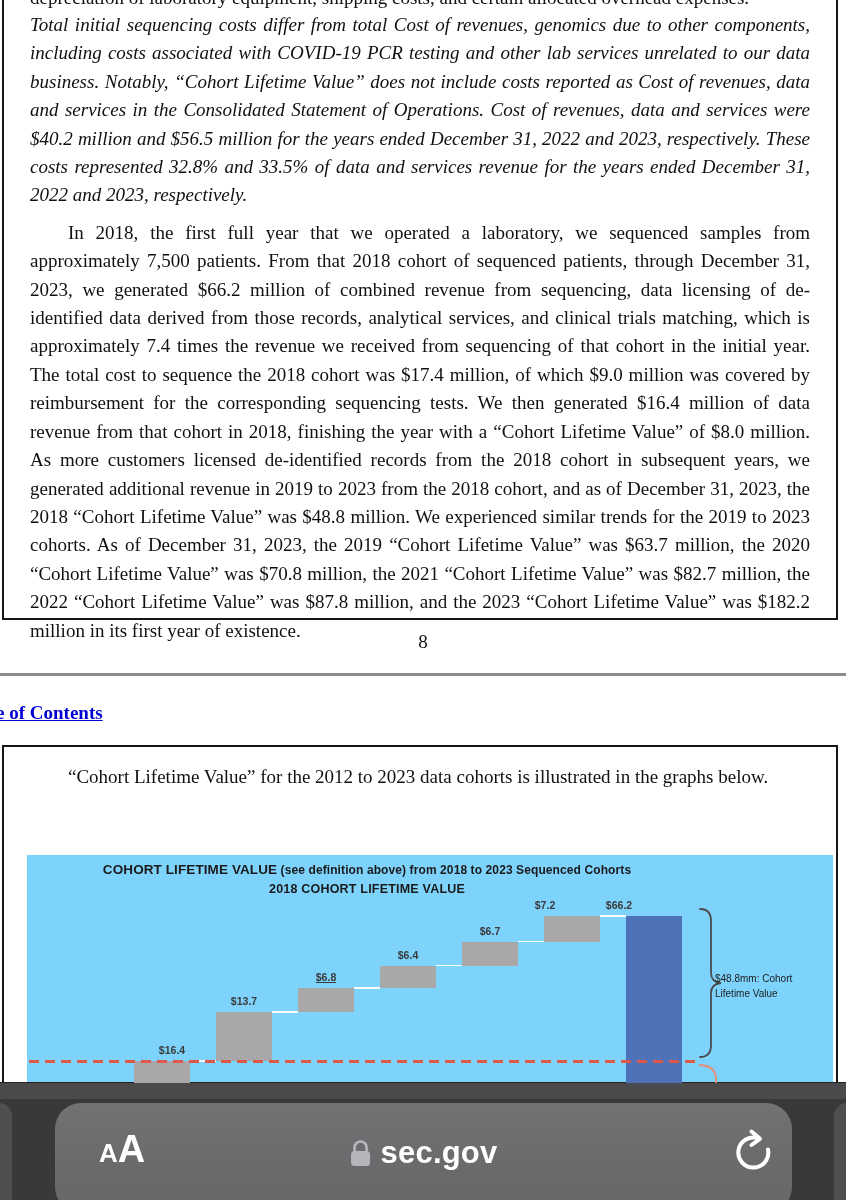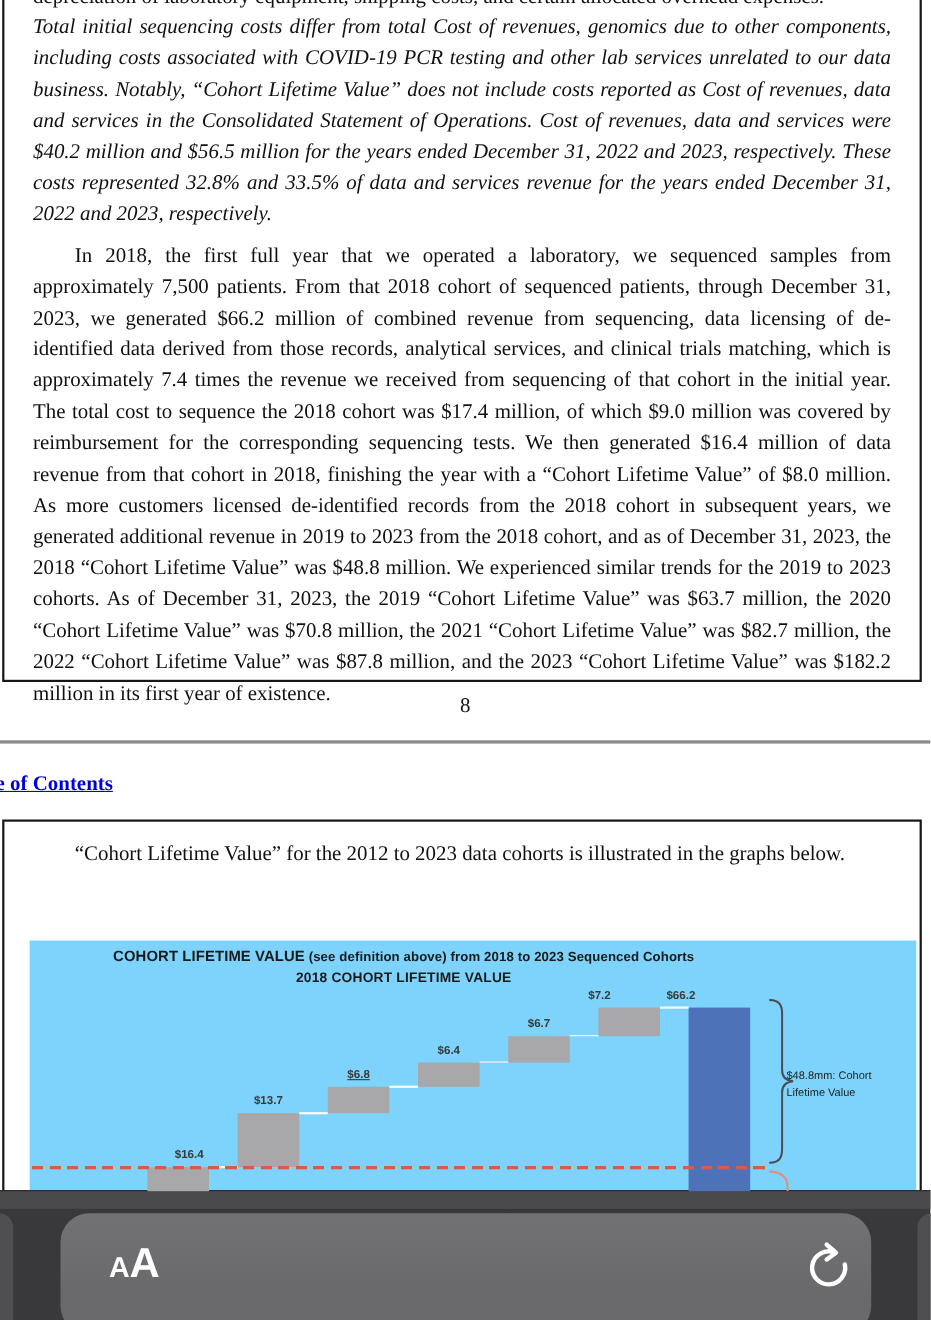--- a/index.html
+++ b/index.html
@@ -161,19 +161,26 @@
 
 <footer id="chrome">
   <div id="chrome-topline"></div>
   <div id="chrome-strip"></div>
   <div class="peek" id="peek-left"></div>
   <div class="peek" id="peek-right"></div>
 
   <div id="url-field">
     <span id="aa-btn">AA</span>
 
+    <div id="url-center">
+      <svg width="21" height="28" viewBox="0 0 21 28">
+        <path d="M4.5 13 V8.5 a6 6 0 0 1 12 0 V13" fill="none" stroke="#b6b6ba" stroke-width="2.6"></path>
+        <rect x="1" y="12" width="19" height="15" rx="3.5" fill="#b6b6ba"></rect>
+      </svg>
+      <span id="url-text">sec.gov</span>
+    </div>
 
     <svg id="reload-btn" viewBox="0 0 46 46">
       <path d="M28.5 11.5 A 15 15 0 1 0 38 22.5" fill="none" stroke="#ffffff" stroke-width="4" stroke-linecap="round"></path>
       <path d="M21.5 4.5 L30 11.8 L21.5 18" fill="none" stroke="#ffffff" stroke-width="4" stroke-linecap="round" stroke-linejoin="round"></path>
     </svg>
   </div>
 </footer>
 
 </body></html>

